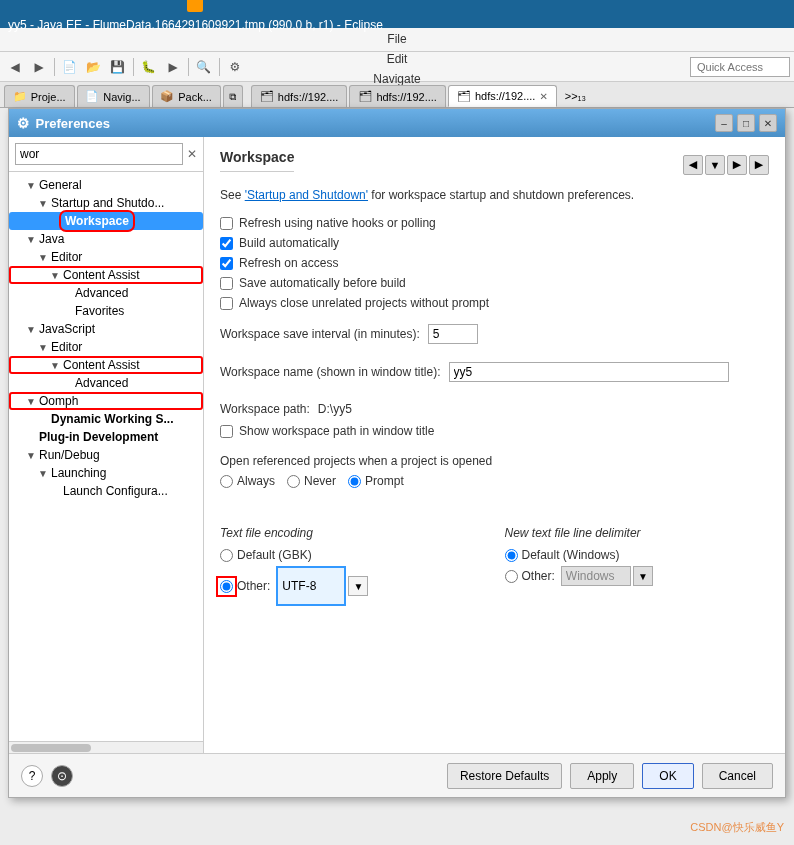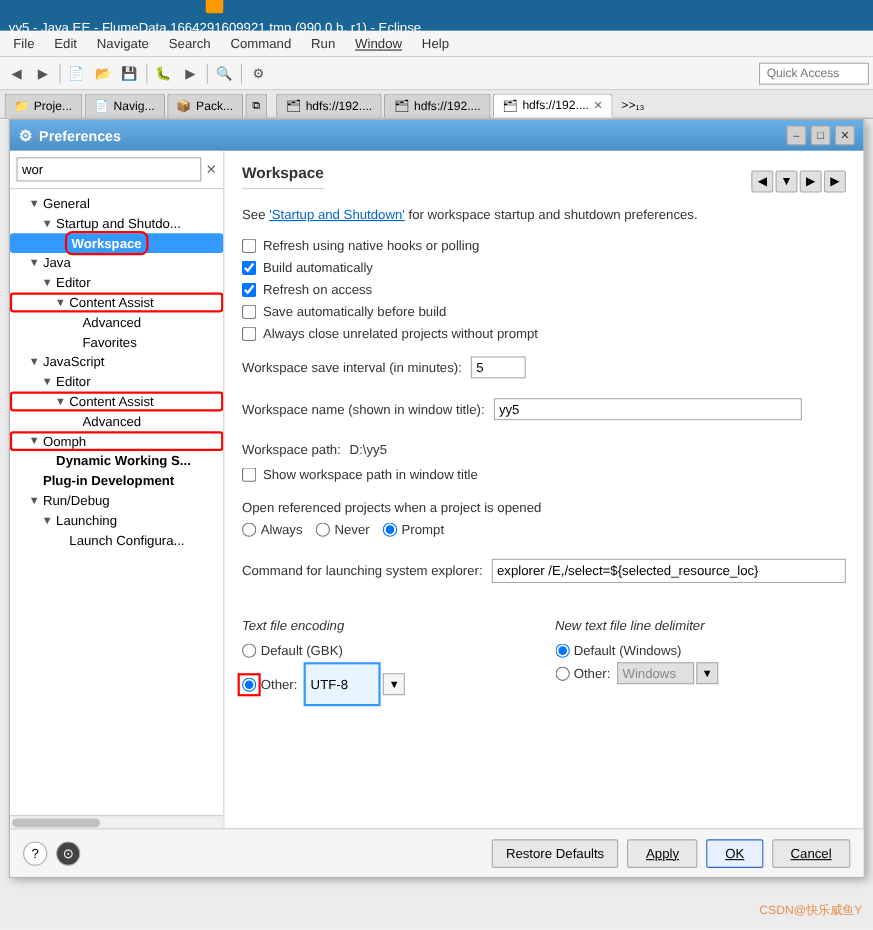--- a/index.html
+++ b/index.html
@@ -4,21 +4,21 @@
   <style>
     * { box-sizing: border-box; margin: 0; padding: 0; }
     body { font-family: 'Segoe UI', Arial, sans-serif; font-size: 12px; background: #ececec; overflow: hidden; width: 794px; height: 845px; }
 
     
     .title-bar { background: #1a6496; color: white; padding: 4px 8px; font-size: 12px; display: flex; align-items: center; justify-content: space-between; height: 28px; }
     .title-bar-left { display: flex; align-items: center; gap: 6px; flex-direction: column; }
     .title-bar-icon { width: 16px; height: 16px; background: #f90; border-radius: 2px; display: inline-block; }
 
     
-    .menu-bar { background: #f5f5f5; border-bottom: 1px solid #ccc; display: flex; align-items: center; padding: 2px 4px; height: 24px; gap: 2px; }
+    .menu-bar { background: #f5f5f5; border-bottom: 1px solid #ccc; display: flex; align-items: center; padding: 2px 4px; height: 24px; gap: 2px; flex-direction: column; }
     .menu-item { padding: 2px 8px; cursor: pointer; font-size: 12px; color: #333; }
     .menu-item.underline { text-decoration: underline; }
 
     
     .toolbar { background: #f5f5f5; border-bottom: 1px solid #ccc; display: flex; align-items: center; padding: 2px 4px; height: 30px; gap: 2px; flex-wrap: wrap; }
     .toolbar-btn { width: 22px; height: 22px; background: transparent; border: 1px solid transparent; cursor: pointer; display: flex; align-items: center; justify-content: center; font-size: 12px; color: #555; border-radius: 2px; }
     .toolbar-separator { width: 1px; height: 18px; background: #bbb; margin: 0 2px; }
     .quick-access { margin-left: auto; background: white; border: 1px solid #aaa; padding: 2px 6px; font-size: 11px; color: #555; width: 100px; height: 20px; }
 
     
@@ -93,21 +93,21 @@
     .encoding-row { display: flex; gap: 6px; margin-bottom: 4px; }
     .encoding-row label { font-size: 12px; color: #333; display: flex; align-items: center; gap: 4px; }
     .encoding-select { display: flex; align-items: center; gap: 2px; }
     .encoding-input { border: 2px solid #3399ff; background: #e8f4ff; padding: 1px 4px; font-size: 12px; width: 70px; height: 20px; }
     .encoding-dropdown { border: 1px solid #aaa; background: #f5f5f5; height: 20px; width: 20px; cursor: pointer; display: flex; align-items: center; justify-content: center; font-size: 10px; }
 
     .pref-bottom-bar { border-top: 1px solid #ccc; padding: 8px 12px; display: flex; align-items: center; justify-content: space-between; height: 44px; background: #f5f5f5; }
     .pref-bottom-left { display: flex; gap: 8px; }
     .help-icon { width: 22px; height: 22px; border: 1px solid #aaa; border-radius: 50%; display: flex; align-items: center; justify-content: center; font-size: 12px; cursor: pointer; background: white; }
     .pref-bottom-right { display: flex; gap: 8px; }
-    .pref-btn { padding: 4px 16px; border: 1px solid #aaa; background: #e8e8e8; cursor: pointer; font-size: 12px; border-radius: 2px; height: 26px; text-decoration: underline; }
+    .pref-btn { padding: 4px 16px; border: 1px solid #aaa; background: #e8e8e8; cursor: pointer; font-size: 12px; border-radius: 2px; height: 26px; }
     .pref-btn.primary { background: #e8f0ff; border-color: #3366cc; }
 
     .restore-btn { padding: 4px 12px; border: 1px solid #aaa; background: #e8e8e8; cursor: pointer; font-size: 12px; border-radius: 2px; height: 26px; }
 
     
     .eclipse-bg { position: absolute; top: 108px; left: 0; width: 794px; height: 737px; background: #ececec; z-index: 0; }
 
     .watermark { position: absolute; bottom: 10px; right: 10px; font-size: 11px; color: #e87722; opacity: 0.8; z-index: 20; }
 
     .right-header { display: flex; align-items: center; justify-content: space-between; margin-bottom: 8px; }
@@ -375,24 +375,20 @@
           <span>Never</span>
         </label>
         <label>
           <input type="radio" name="openProjects" id="prompt" checked="" style="">
           <span>Prompt</span>
         </label>
       </div>
 
       <div class="section-separator"></div>
 
-      <div class="cmd-row">
-        <label>Command for launching system explorer:</label>
-        <input type="text" value="explorer /E,/select=${selected_resource_loc}" style="flex: 1 1 0%; border: 1px solid rgb(170, 170, 170); padding: 2px 4px; font-size: 12px; height: 22px;">
-      </div>
 
       <div class="section-separator"></div>
 
       <div class="bottom-section">
 
         <div class="encoding-section">
           <div class="section-title">Text file encoding</div>
           <div class="encoding-row">
             <label>
               <input type="radio" name="encoding" id="enc-default" style="">

